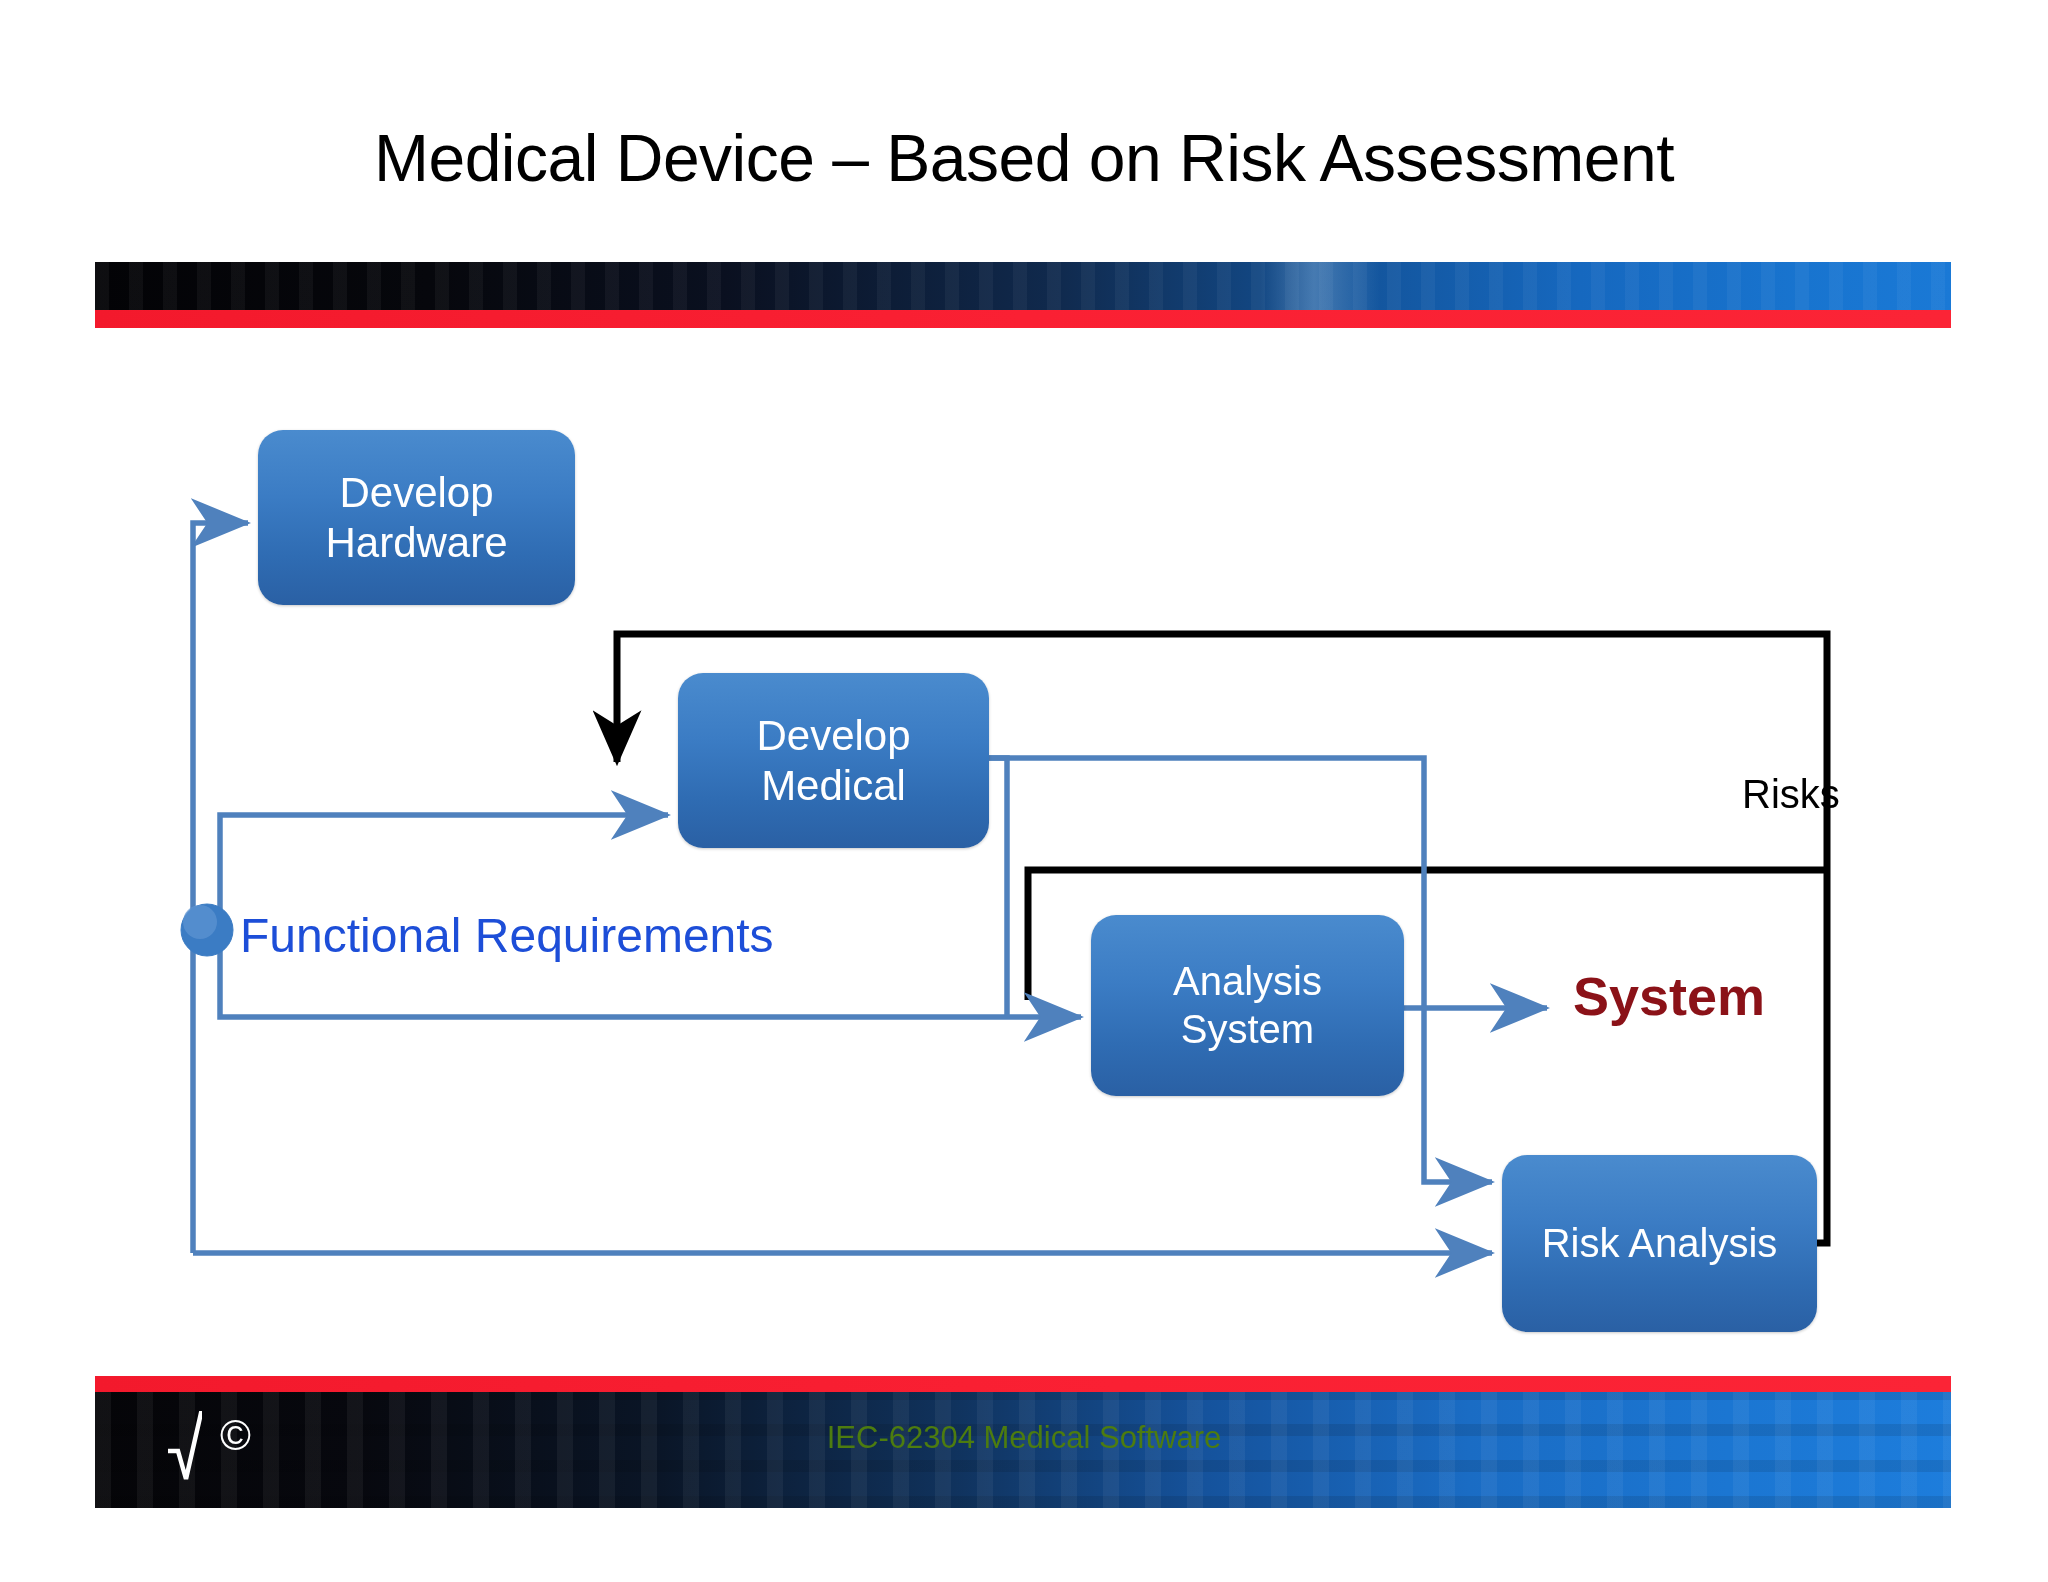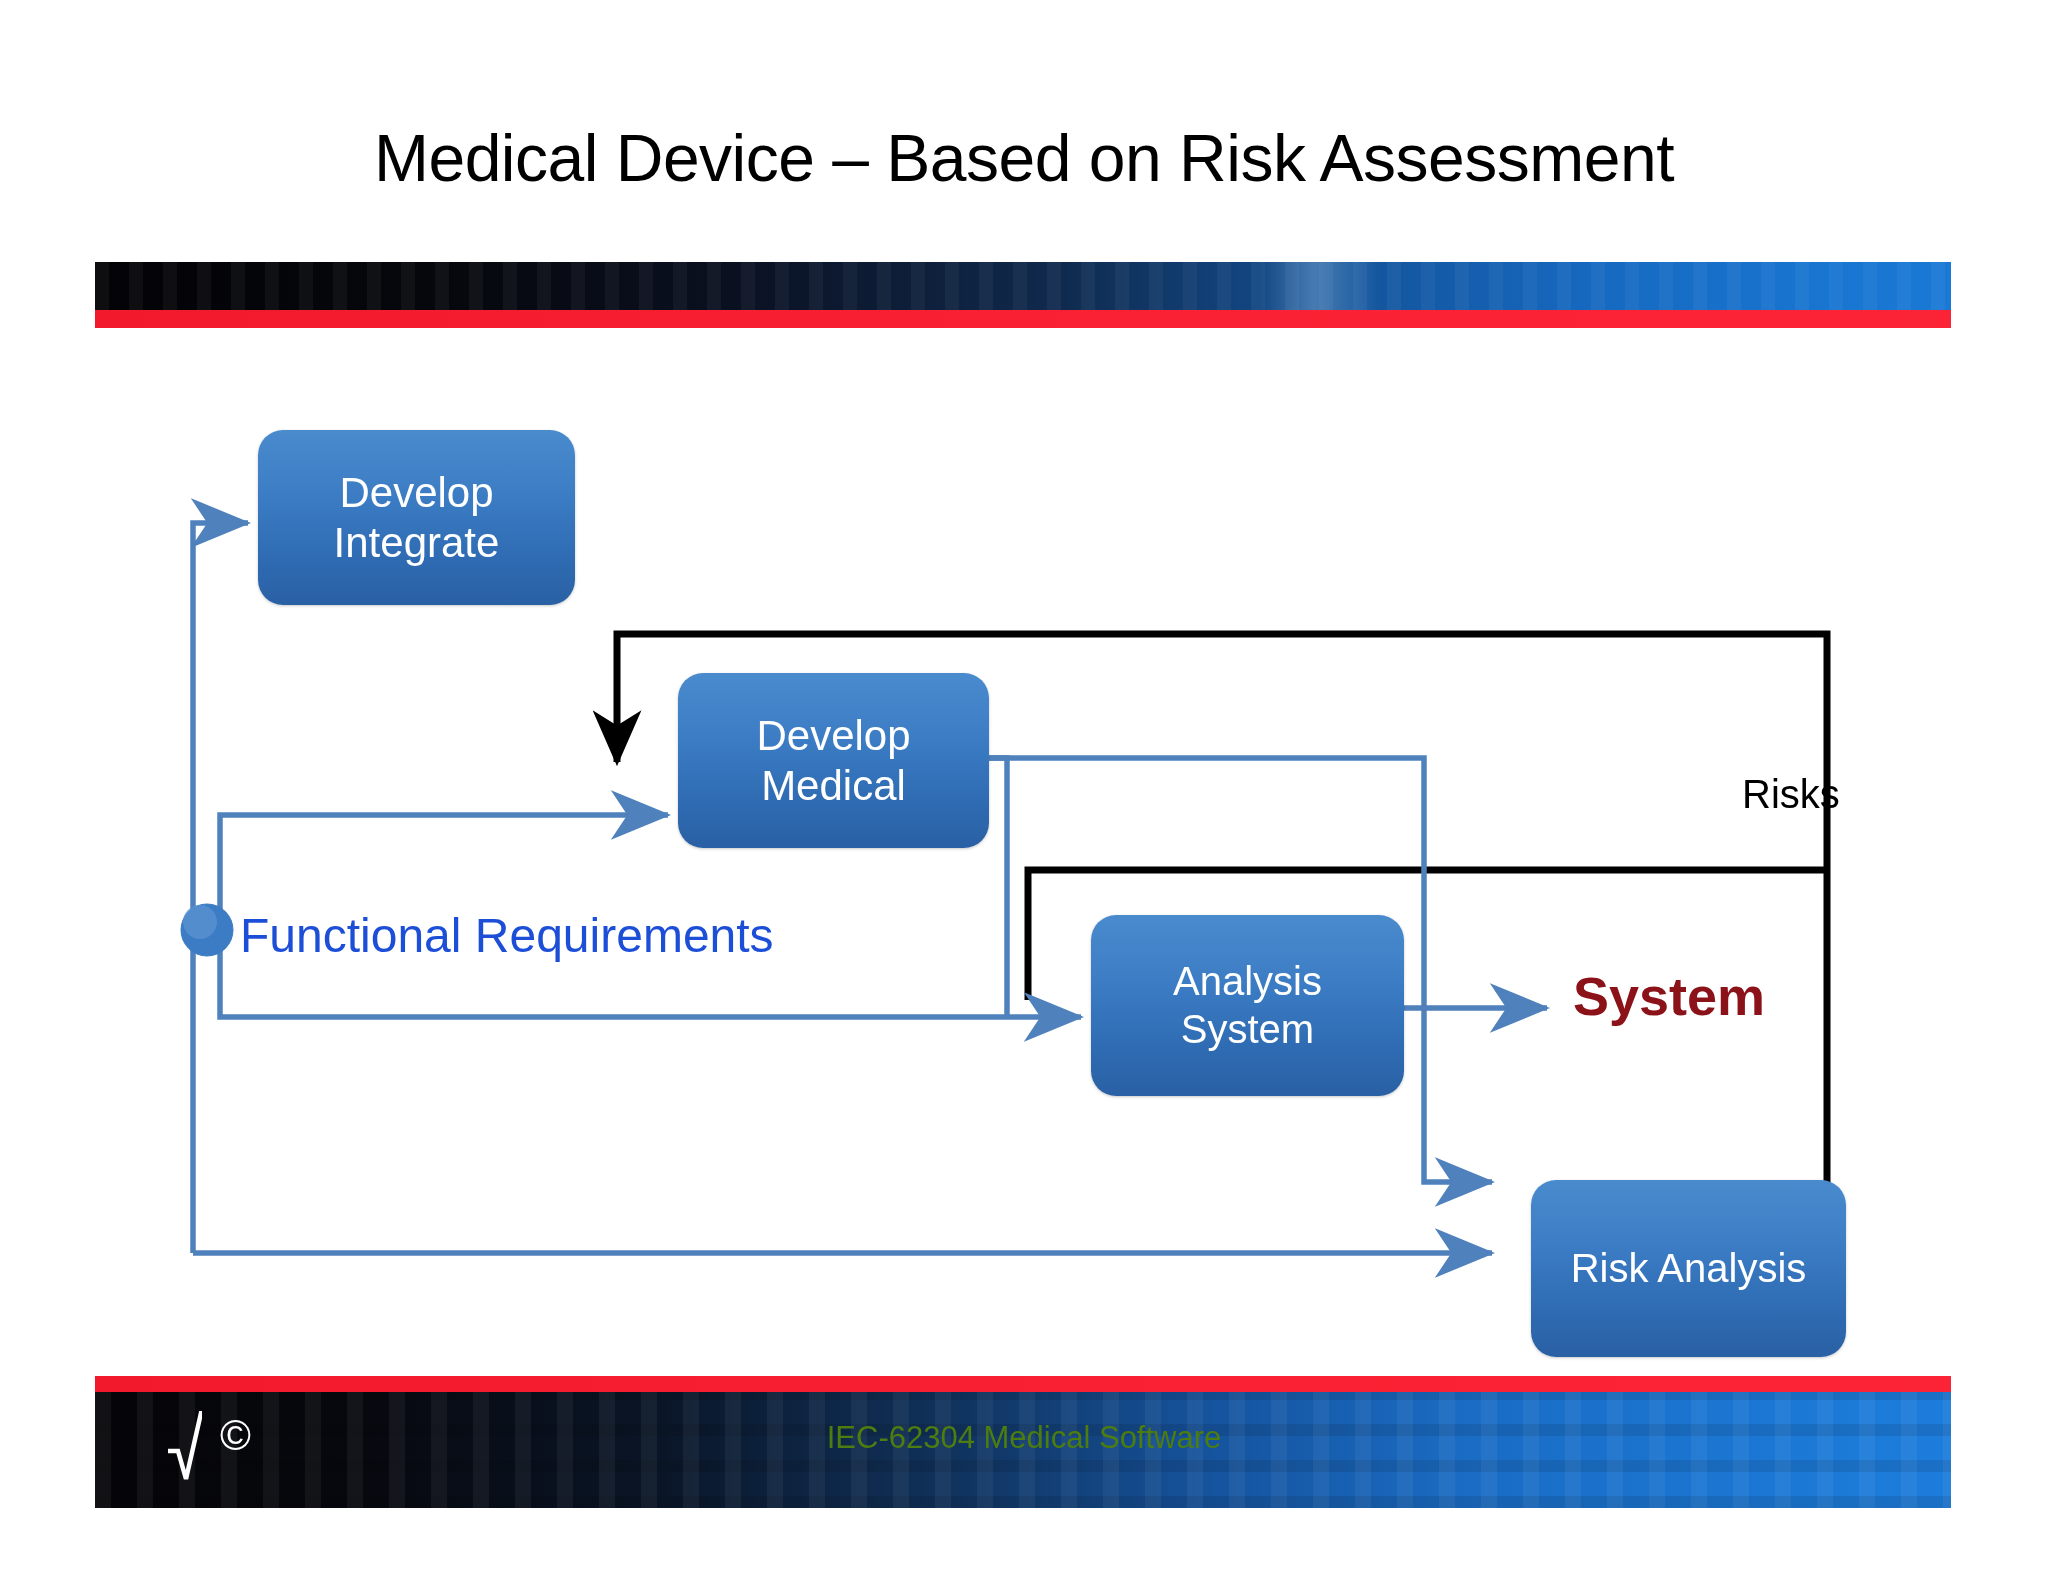--- a/index.html
+++ b/index.html
@@ -64,21 +64,21 @@
     position:absolute;display:flex;align-items:center;justify-content:center;
     text-align:center;color:#ffffff;line-height:1.18;
     background:linear-gradient(180deg,#4a8bce 0%,#3b7cc4 38%,#2f6cb3 72%,#2a60a4 100%);
     box-shadow:0 1px 3px rgba(0,0,0,0.22);
     font-family:"Liberation Sans",sans-serif;
     border-radius:25px;
   }
   #node-develop-hardware{left:258px;top:430px;width:317px;height:175px;font-size:42px;}
   #node-develop-software{left:678px;top:673px;width:311px;height:175px;font-size:42px;}
   #node-integrate-system{left:1091px;top:915px;width:313px;height:181px;font-size:40px;}
-  #node-risk-analysis{left:1502px;top:1180px;width:315px;height:177px;font-size:40px;margin-left:29px;}
+  #node-risk-analysis{left:1502px;top:1155px;width:315px;height:177px;font-size:40px;}
 
   .label-fr{
     position:absolute;left:240px;top:908px;font-size:48px;color:#1d4ed8;
     font-family:"Liberation Sans",sans-serif;white-space:nowrap;
   }
   .label-risks{
     position:absolute;left:1742px;top:772px;font-size:40px;color:#000000;
     font-family:"Liberation Sans",sans-serif;white-space:nowrap;
   }
   .label-system{
@@ -143,21 +143,21 @@
       <g stroke="#4f81bd" stroke-width="5.5" fill="none">
         <path d="M1404,1008 L1547,1008" marker-end="url(#ah-blue)"></path>
       </g>
 
       <circle cx="207" cy="930" r="26" fill="#3b7cc4" stroke="#3b7cc4" stroke-width="1"></circle>
       <circle cx="200" cy="922" r="17" fill="#5c93d1" opacity="0.75" stroke="none"></circle>
     </svg>
 
     <div class="node" id="node-develop-hardware">
       <span>
-        <span>Develop</span><br><span>Integrate</span>
+        <span>Develop</span><br><span>Hardware</span>
       </span>
     </div>
 
     <div class="node" id="node-develop-software">
       <span>
         <span>Develop</span><br><span>Medical</span>
       </span>
     </div>
 
     <div class="node" id="node-integrate-system">

